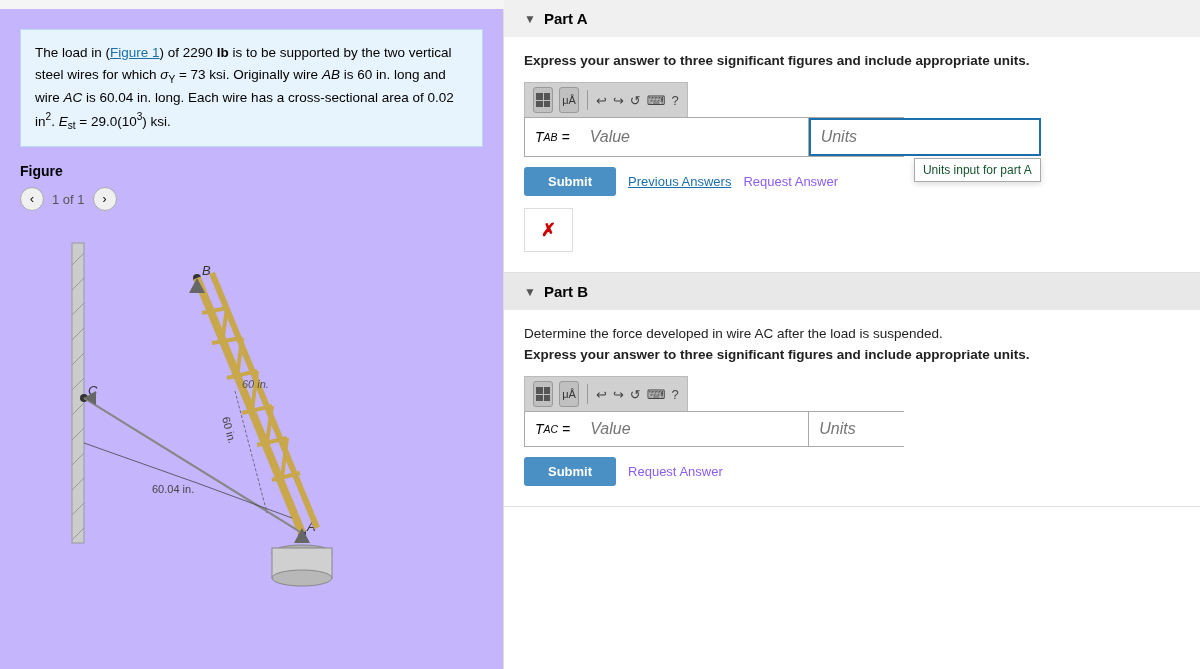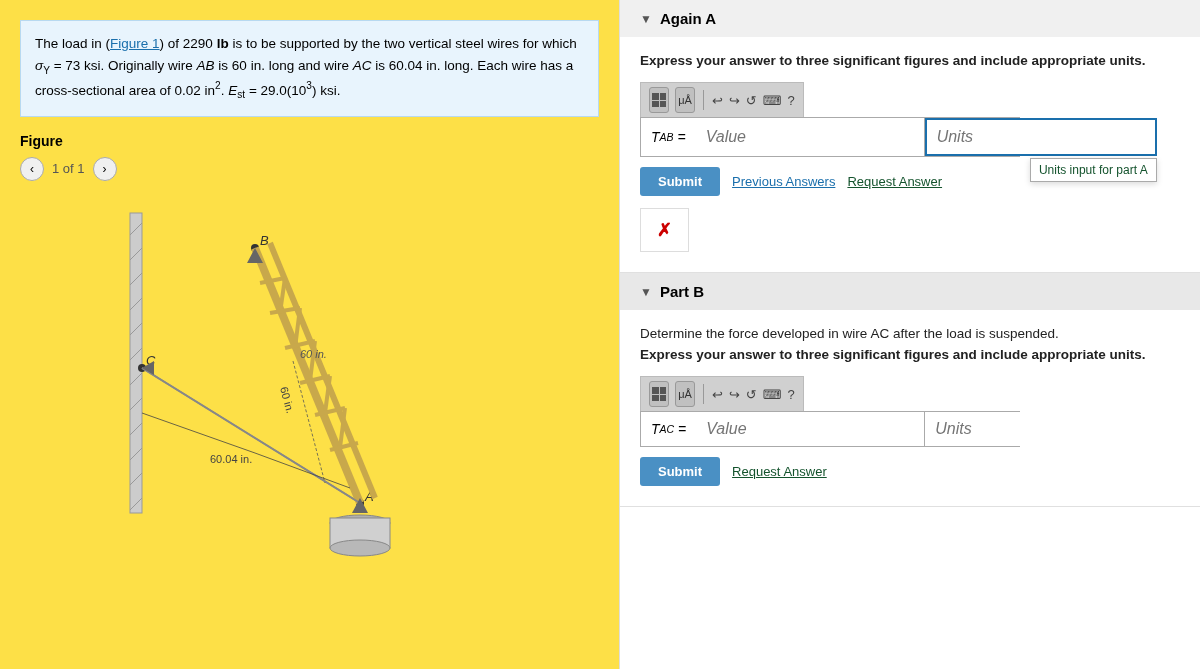--- a/index.html
+++ b/index.html
@@ -7,24 +7,25 @@
       font-family: Arial, sans-serif;
       font-size: 14px;
       background: #f5f5f5;
       display: flex;
       width: 1200px;
       min-height: 669px;
     }
 
     
     .left-panel {
-      width: 620px;
-      background: #fde047;
+      width: 504px;
+      background: #c4b5fd;
       padding: 20px;
       border-right: 1px solid #ddd;
+      margin-top: 9px;
     }
 
     .problem-text {
       background: #e8f4fd;
       border: 1px solid #b8d9f0;
       padding: 12px 14px;
       font-size: 13.5px;
       line-height: 1.6;
       margin-bottom: 16px;
     }
@@ -225,38 +226,37 @@
       display: flex;
       align-items: center;
       gap: 12px;
       margin-top: 10px;
     }
 
     .submit-btn {
       background: #4a90c4;
       color: #fff;
       border: none;
-      padding: 7px 18px;
+      padding: 7px 24px;
       font-size: 13px;
       border-radius: 3px;
       cursor: pointer;
       font-weight: bold;
     }
 
     .prev-answers-link {
       color: #1a6fac;
       font-size: 13px;
       text-decoration: underline;
       cursor: pointer;
     }
 
     .request-answer-link {
-      color: #14532d;
+      color: #8b5cf6;
       font-size: 13px;
-      text-decoration: underline;
       cursor: pointer;
     }
 
     
     .error-box {
       display: flex;
       align-items: center;
       gap: 8px;
       background: #fff;
       border: 1px solid #ddd;
@@ -384,21 +384,21 @@
 
     </svg>
   </div>
 </div>
 
 <div class="right-panel">
 
   <div class="part-section">
     <div class="part-header">
       <span class="arrow">▼</span>
-      <span>Again A</span>
+      <span>Part A</span>
     </div>
     <div class="part-body">
       <p class="part-instruction">Express your answer to three significant figures and include appropriate units.</p>
 
       <div class="toolbar-answer-group">
         <div class="answer-toolbar">
           <button class="toolbar-btn">
             <div class="matrix-icon">
               <span></span>
                 <span></span>

